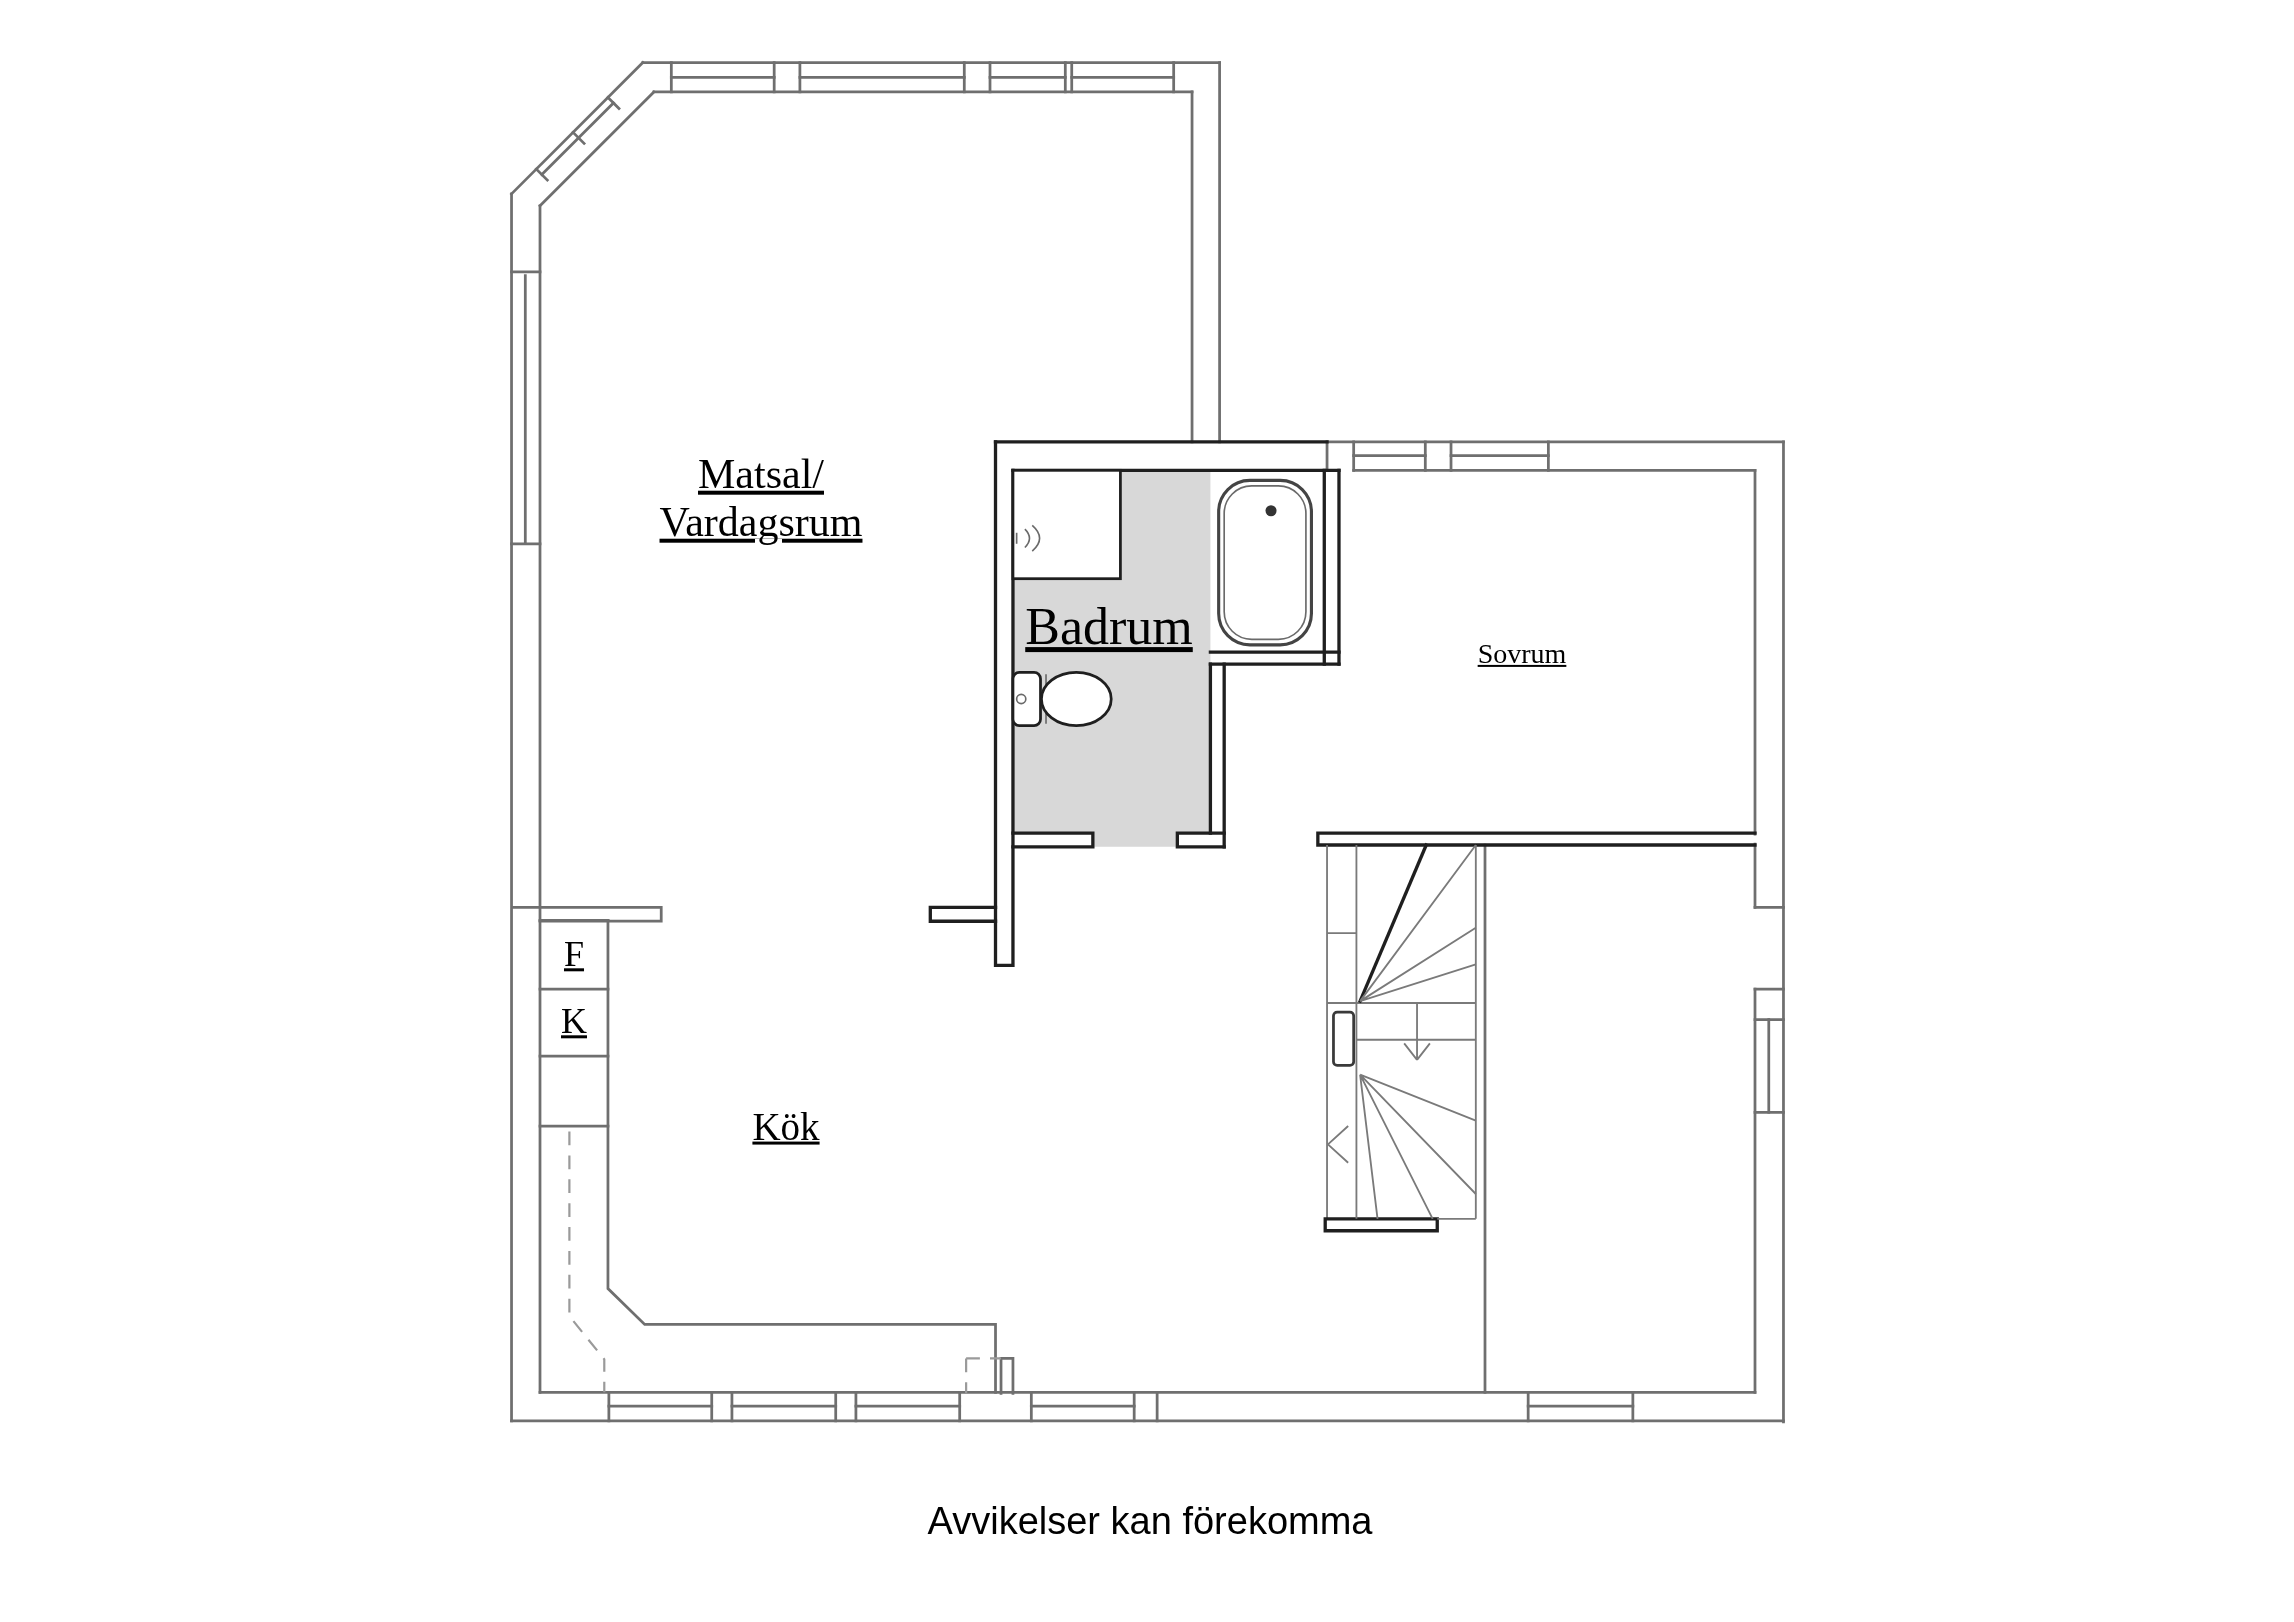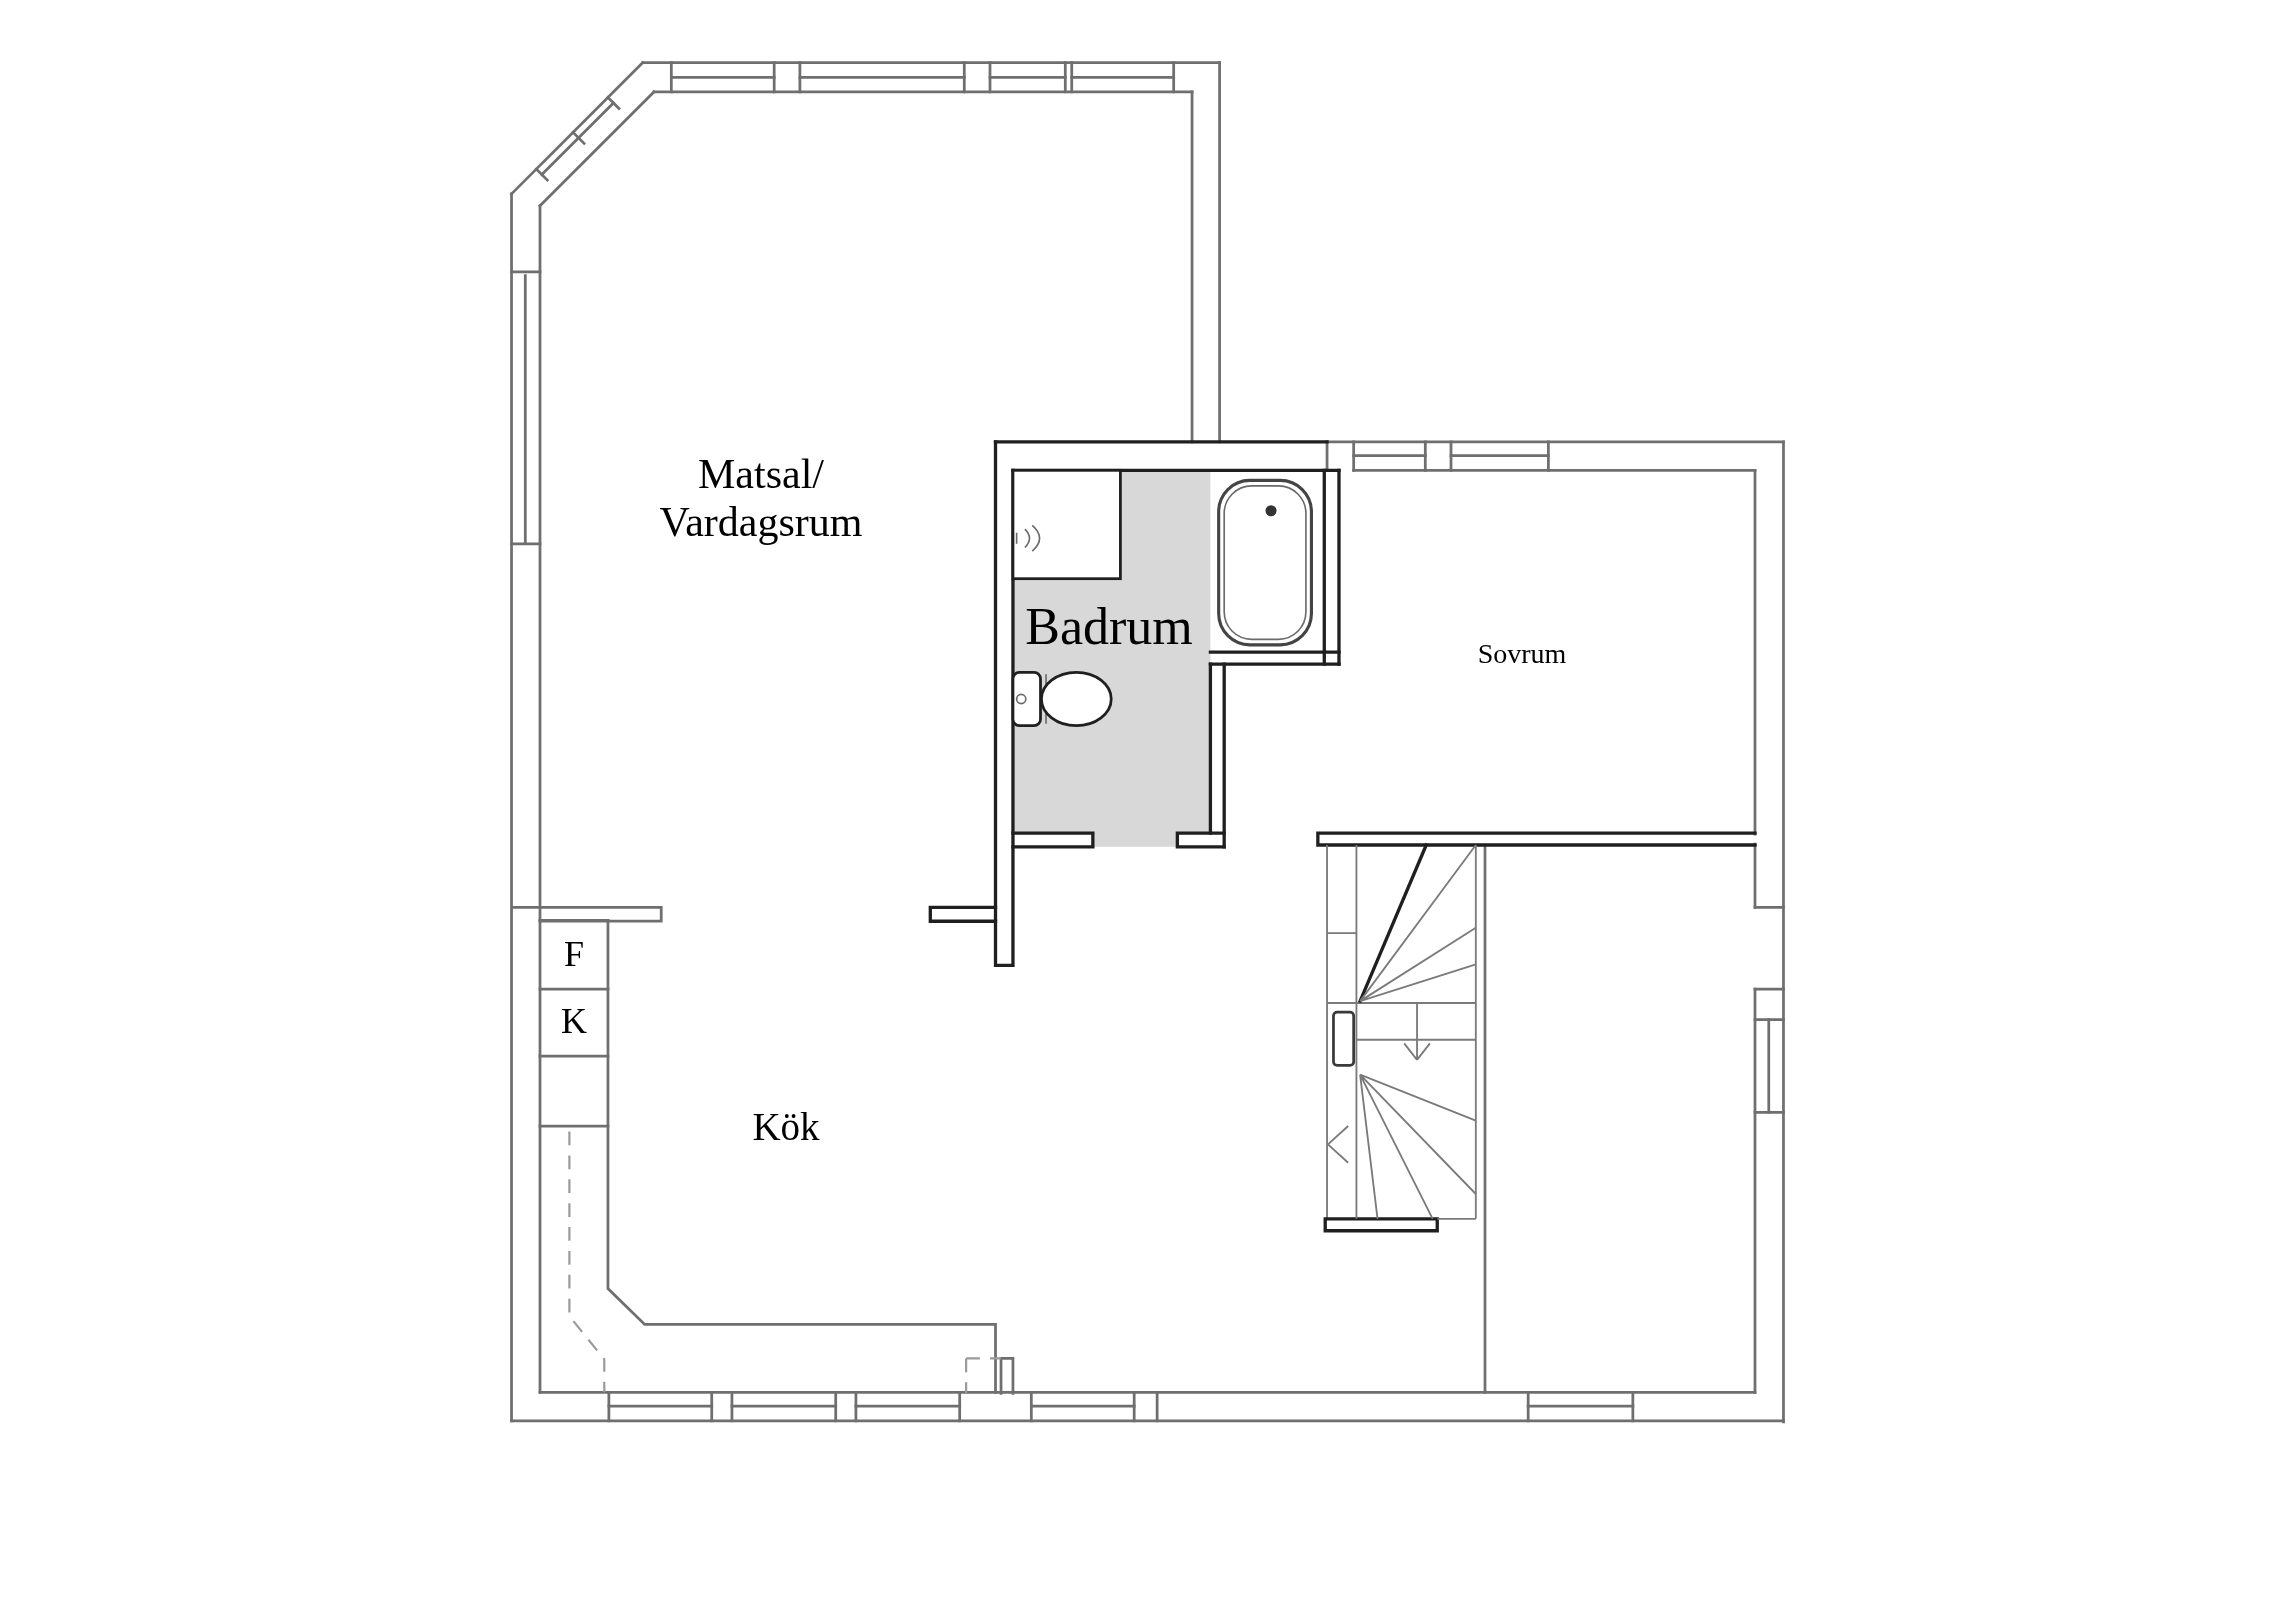--- a/index.html
+++ b/index.html
@@ -11,21 +11,21 @@
           font-family:"Liberation Serif","DejaVu Serif",serif;}
   #plan-svg{position:absolute;left:0;top:0;width:2295px;height:1623px;}
   .w{stroke:var(--wall_gray);stroke-width:3;fill:none;stroke-linecap:square;}
   .d{stroke:var(--wall_dark);stroke-width:3.6;fill:none;stroke-linecap:square;}
   .t{stroke:#3a3a3a;stroke-width:3;fill:#ffffff;}
   .t2{stroke:#6a6a6a;stroke-width:1.8;fill:none;}
   .s{stroke:#7a7a7a;stroke-width:2;fill:none;}
   .dash{stroke:var(--dash_gray);stroke-width:2.4;fill:none;stroke-dasharray:15 11;}
   .greyfloor{fill:var(--bath_floor);stroke:none;}
   .room-label{position:absolute;transform:translate(-50%,-50%);color:var(--text_color);
-      white-space:nowrap;text-align:center;line-height:1.15;}
+      white-space:nowrap;text-align:center;line-height:1.15;text-decoration:underline;}
   .caption{position:absolute;transform:translate(-50%,-50%);color:var(--text_color);
       font-family:"Liberation Sans","DejaVu Sans",sans-serif;white-space:nowrap;}
 </style>
 </head>
 <body>
 
 <div id="canvas">
 
   <svg id="plan-svg" viewBox="0 0 2499 1767" xmlns="http://www.w3.org/2000/svg">
 
@@ -154,14 +154,15 @@
   <div class="room-label" style="left:1109px;top:627px;font-size:52px;">Badrum</div>
 
   <div class="room-label" style="left:1522px;top:654px;font-size:28px;">Sovrum</div>
 
   <div class="room-label" style="left:786px;top:1127px;font-size:39px;">Kök</div>
 
   <div class="room-label" style="left:574px;top:955px;font-size:36px;">F</div>
 
   <div class="room-label" style="left:574px;top:1022px;font-size:36px;">K</div>
 
+  <div class="caption" style="left:1150px;top:1521px;font-size:38px;">Avvikelser kan förekomma</div>
 </div>
 
 
 </body></html>

